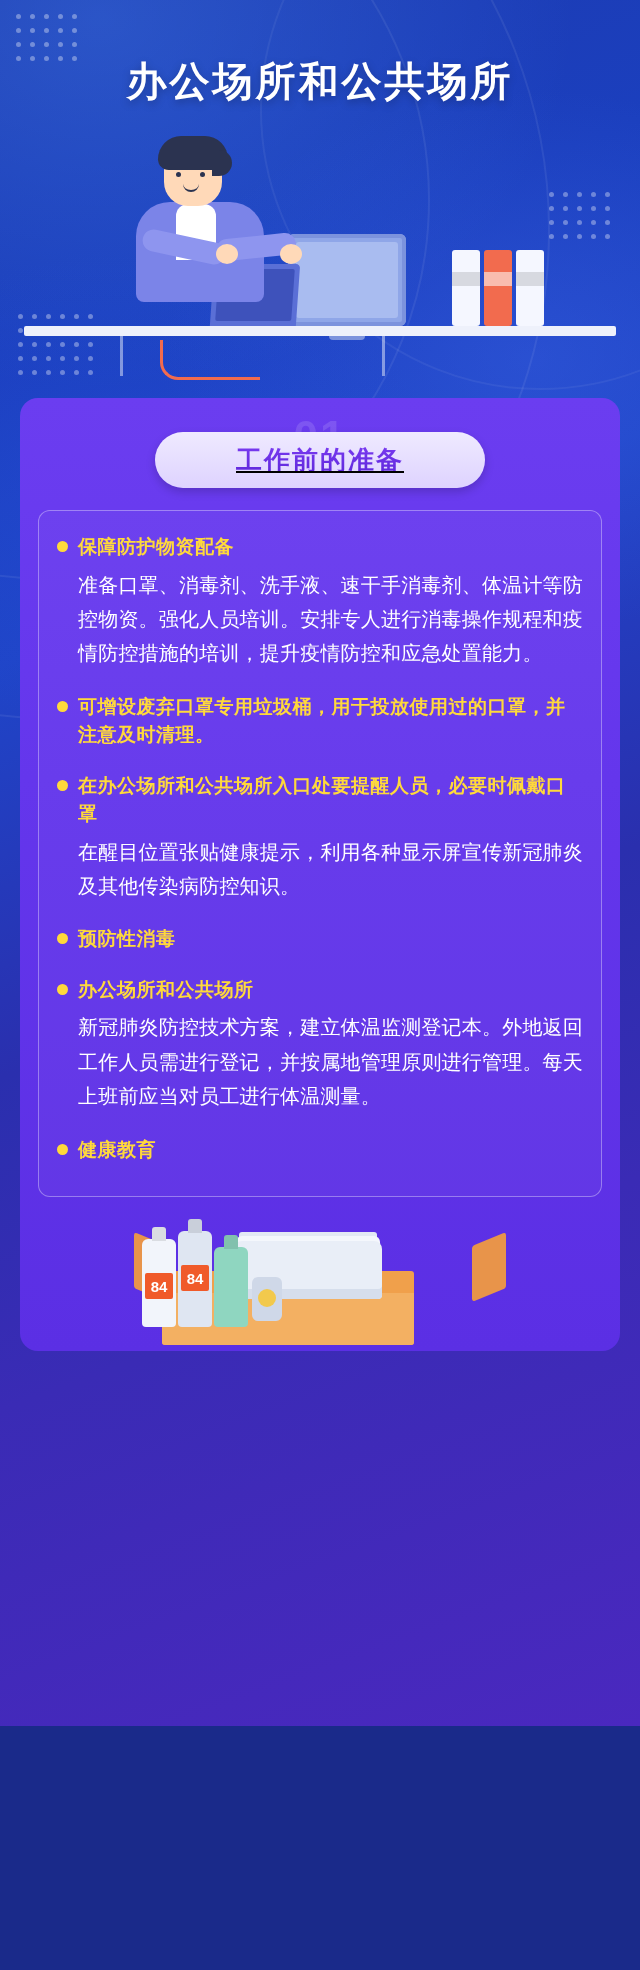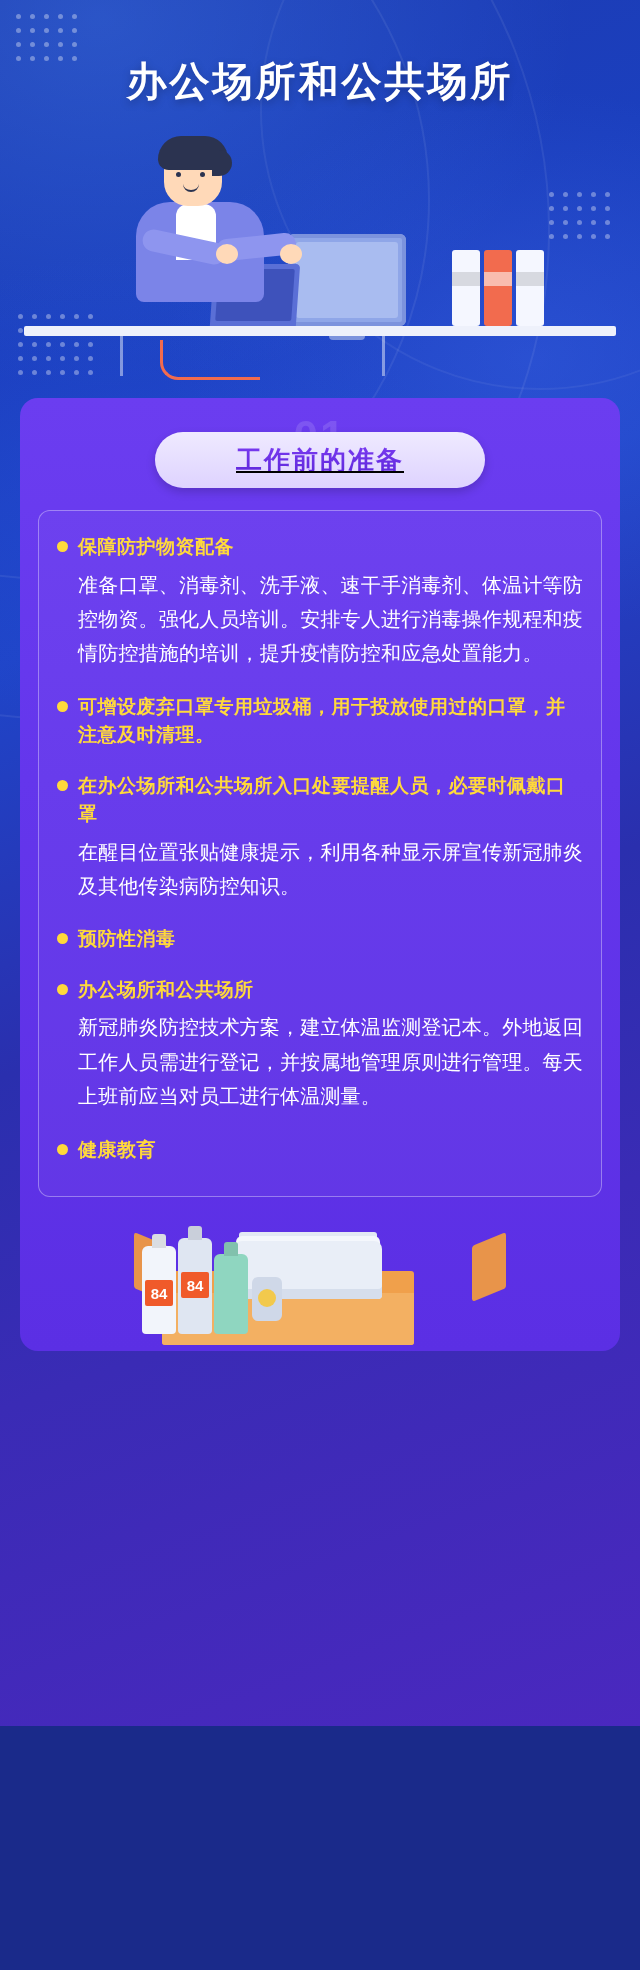--- a/index.html
+++ b/index.html
@@ -286,21 +286,21 @@
     left: 196px;
     bottom: 52px;
     width: 148px;
     height: 58px;
     background: #e9eef7;
     border-radius: 8px 8px 4px 4px;
     box-shadow: inset 0 -10px 0 #d6deec, 0 -7px 0 -2px #f4f7fc, 0 -14px 0 -5px #e3e9f4;
   }
   .bottle {
     position: absolute;
-    bottom: 17px;
+    bottom: 24px;
     width: 34px;
     border-radius: 6px 6px 4px 4px;
   }
   .bt1 { left: 104px; height: 88px; background: #f2f5fb; }
   .bt2 { left: 140px; height: 96px; background: #dfe6f2; }
   .bt3 { left: 176px; height: 80px; background: #8fd6c0; }
   .bottle::before {
     content: "";
     position: absolute;
     left: 50%; top: -12px;

